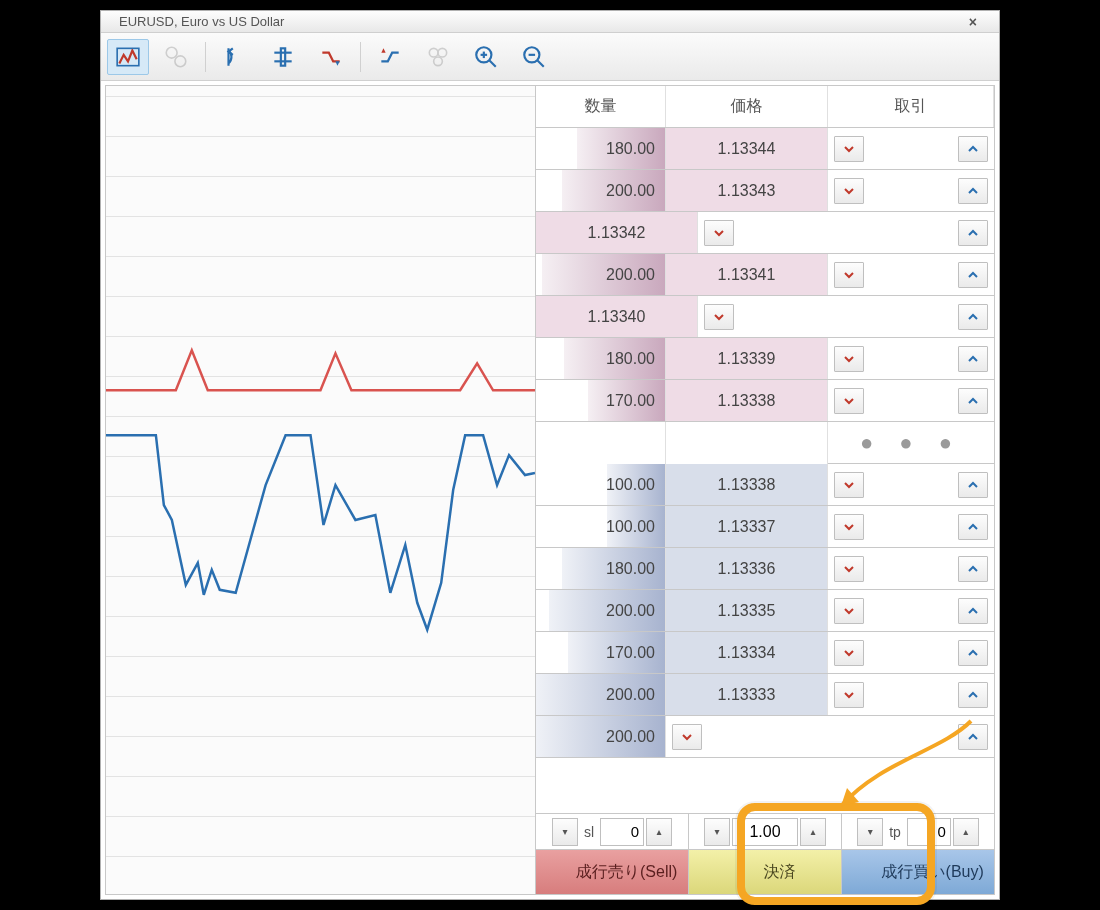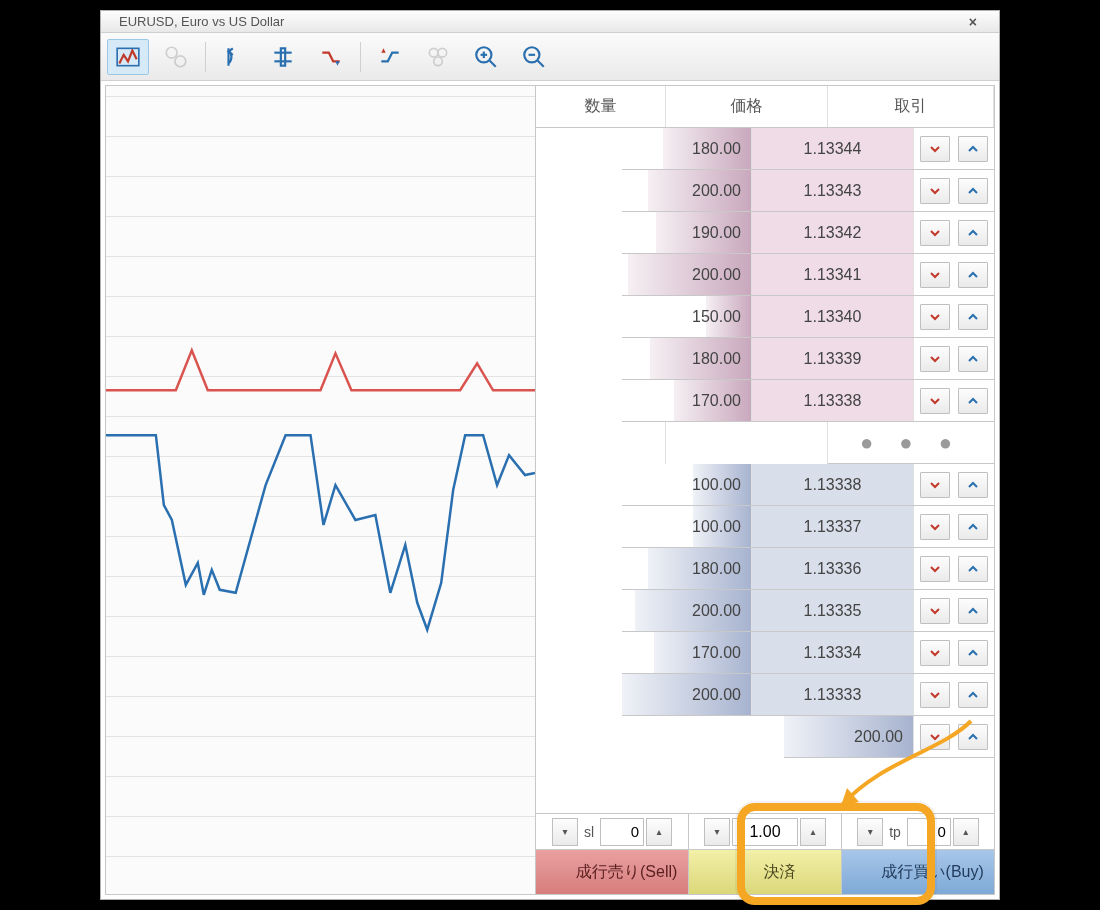--- a/index.html
+++ b/index.html
@@ -45,21 +45,21 @@
   .chart-svg { position:absolute; inset:0; }
   .dom-pane { flex: 1; display: flex; flex-direction: column; }
   .dom-header {
     display: flex; height: 42px; border-bottom: 1px solid #c8c8c8;
     font-size: 16px; color: #555;
   }
   .dom-header > div { display: flex; align-items: center; justify-content: center; border-right: 1px solid #e0e0e0; }
   .col-qty { width: 130px; }
   .col-price { width: 162px; }
   .col-trade { flex:1; }
-  .dom-rows { display:flex; flex-direction:column;align-items:flex-end; }
+  .dom-rows { display:flex; flex-direction:column; }
   .dom-row { display: flex; height: 42px; border-bottom: 1px solid #c8c8c8; align-items: stretch; }
   .qty-cell {
     width: 130px; position: relative; display: flex; align-items: center; justify-content: flex-end;
     padding-right: 10px; font-size: 16px; color: #444; border-right:1px solid #e0e0e0;
   }
   .qty-bar.ask { position:absolute; right:0; top:0; bottom:0; background: linear-gradient(to right, rgba(190,150,175,0.15), #c9a8bd); }
   .qty-bar.bid { position:absolute; right:0; top:0; bottom:0; background: linear-gradient(to right, rgba(150,165,200,0.15), #a7b3cf); }
   .qty-val { position: relative; z-index: 1; }
   .price-cell {
     width: 162px; display: flex; align-items: center; justify-content: center;
@@ -225,24 +225,20 @@
               </div>
          <div class="trade-spacer"></div>
          <div class="chev-btn up">
                 <svg width="14" height="14" viewBox="0 0 14 14">
                   <polyline points="3,9 7,5 11,9" fill="none" stroke-width="2"></polyline>
                 </svg>
               </div>
        </div>
           </div>
           <div class="dom-row">
-            <div class="qty-cell">
-         <div class="qty-bar ask" style="width:74%"></div>
-         <span class="qty-val">190.00</span>
-       </div>
        <div class="price-cell ask">1.13342</div>
        <div class="trade-cell">
          <div class="chev-btn down">
                 <svg width="14" height="14" viewBox="0 0 14 14">
                   <polyline points="3,5 7,9 11,5" fill="none" stroke-width="2"></polyline>
                 </svg>
               </div>
          <div class="trade-spacer"></div>
          <div class="chev-btn up">
                 <svg width="14" height="14" viewBox="0 0 14 14">
@@ -265,24 +261,20 @@
               </div>
          <div class="trade-spacer"></div>
          <div class="chev-btn up">
                 <svg width="14" height="14" viewBox="0 0 14 14">
                   <polyline points="3,9 7,5 11,9" fill="none" stroke-width="2"></polyline>
                 </svg>
               </div>
        </div>
           </div>
           <div class="dom-row">
-            <div class="qty-cell">
-         <div class="qty-bar ask" style="width:35%"></div>
-         <span class="qty-val">150.00</span>
-       </div>
        <div class="price-cell ask">1.13340</div>
        <div class="trade-cell">
          <div class="chev-btn down">
                 <svg width="14" height="14" viewBox="0 0 14 14">
                   <polyline points="3,5 7,9 11,5" fill="none" stroke-width="2"></polyline>
                 </svg>
               </div>
          <div class="trade-spacer"></div>
          <div class="chev-btn up">
                 <svg width="14" height="14" viewBox="0 0 14 14">

